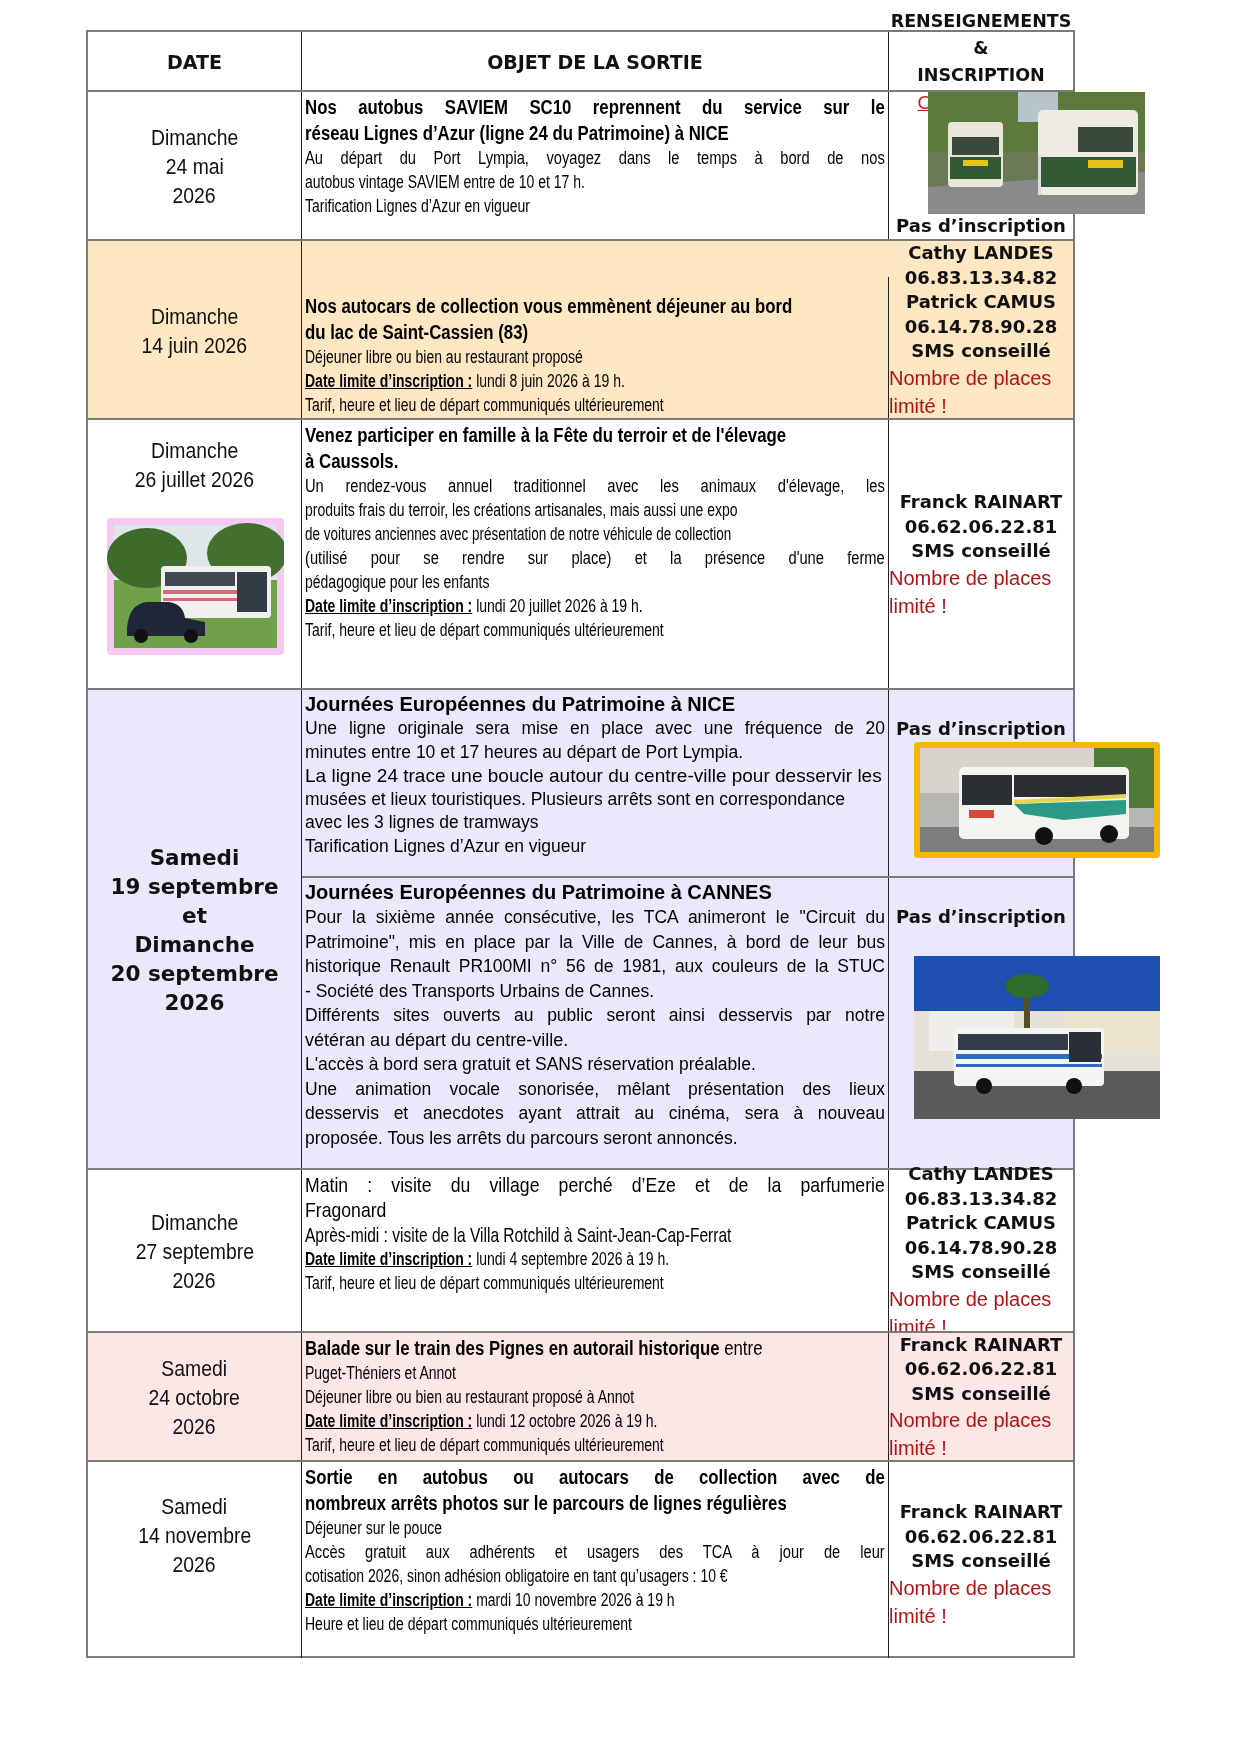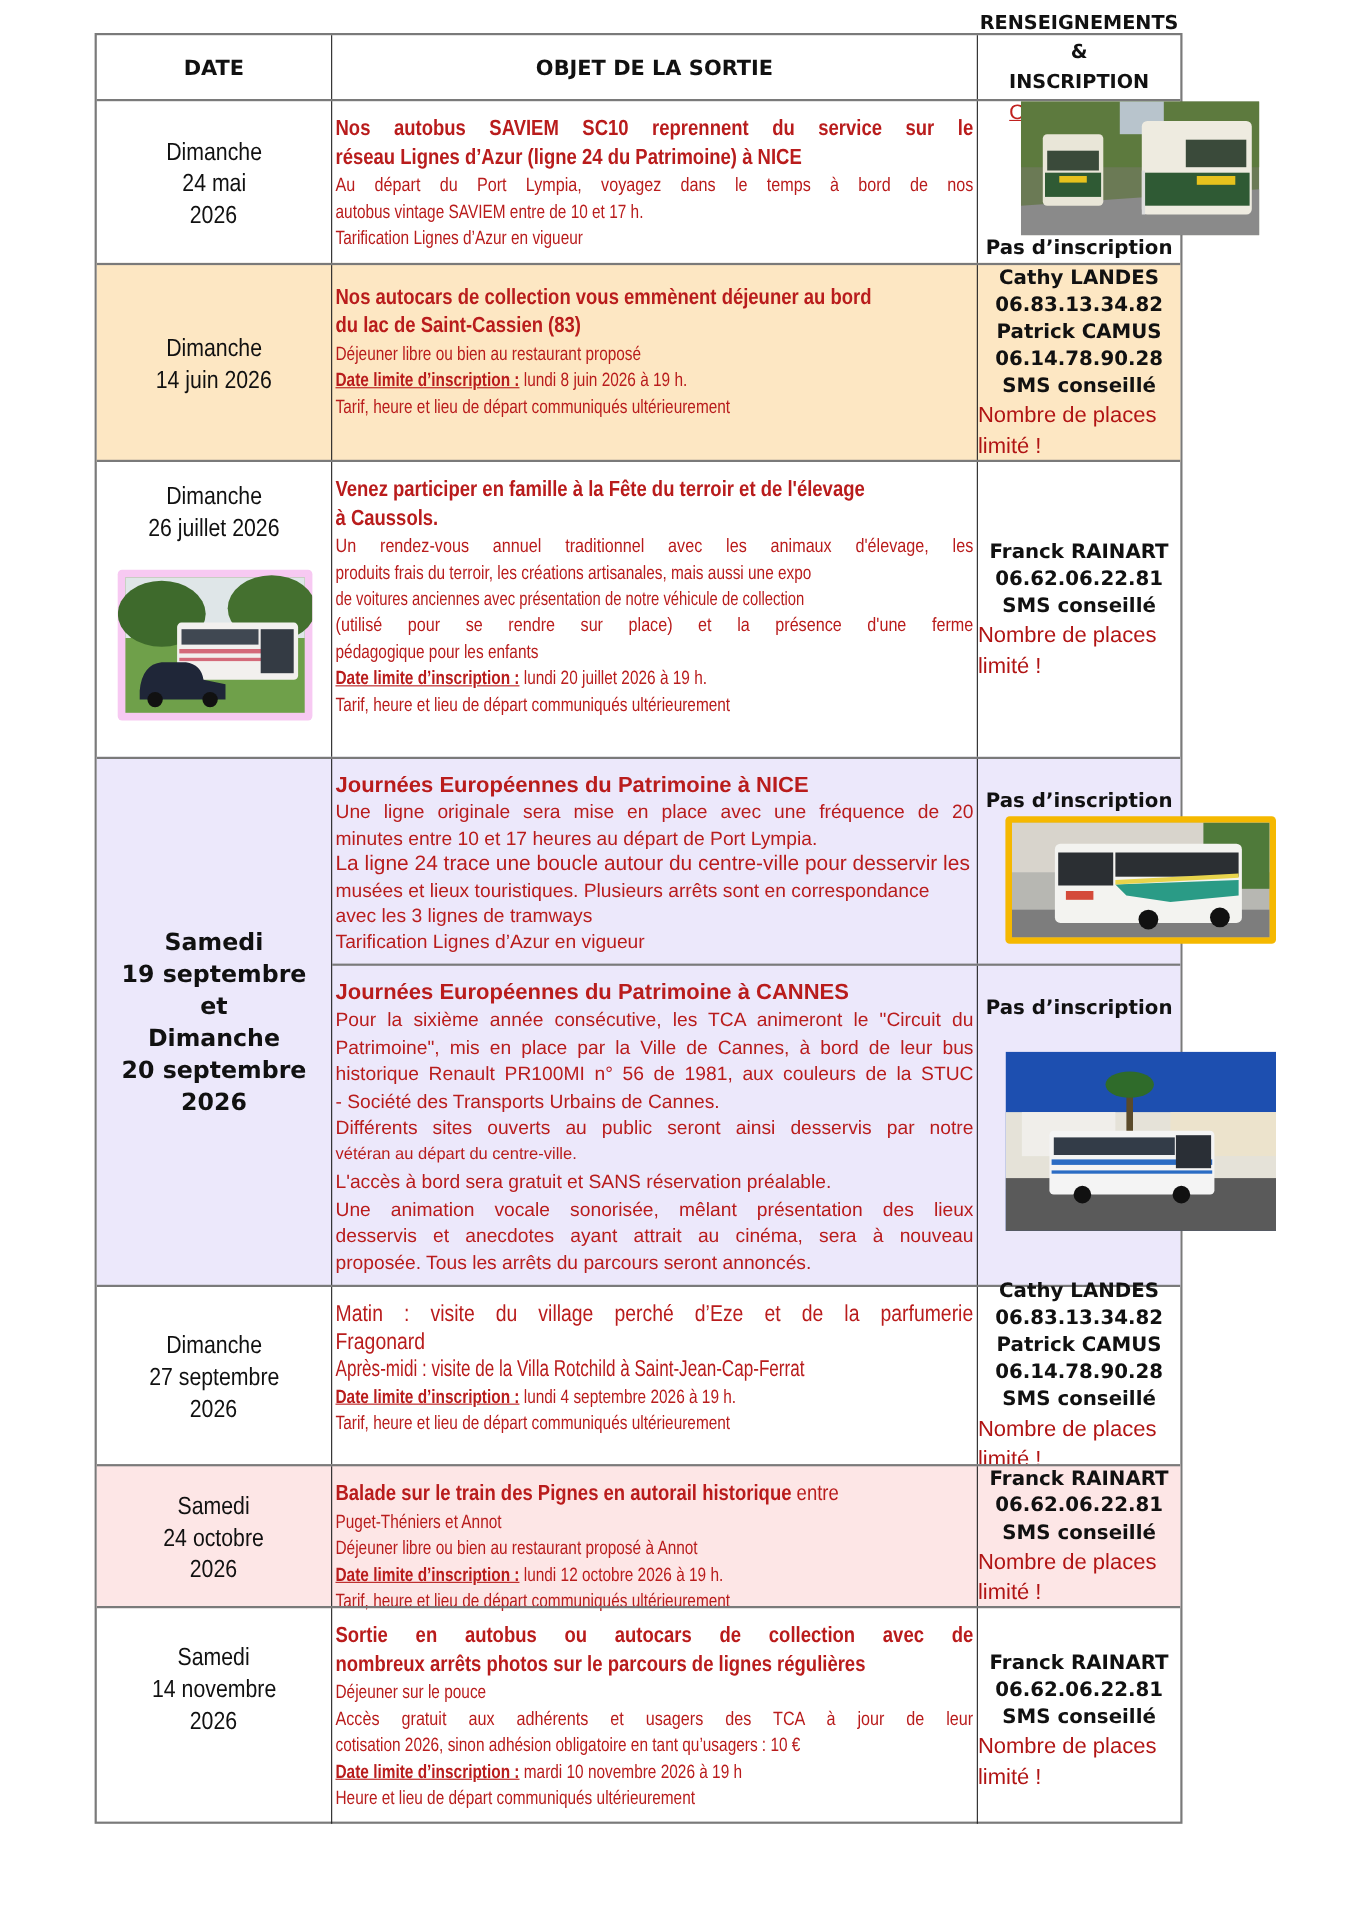--- a/index.html
+++ b/index.html
@@ -11,21 +11,21 @@
   .c-date{left:0;width:214px;border-right:1.5px solid #222;}
   .c-obj{left:214px;width:587px;border-right:1.5px solid #222;}
   .c-info{left:801px;right:0;}
   .hdr{font-family:"DejaVu Sans",sans-serif;font-weight:bold;font-size:19px;color:#111;display:flex;align-items:center;justify-content:center;text-align:center;}
   .hdr-info{font-size:17.5px;line-height:27px;flex-direction:column;}
   .oblig{color:#c0211f;font-weight:normal;text-decoration:underline;font-family:"Liberation Sans",sans-serif;font-size:19px;}
   .date{display:flex;flex-direction:column;align-items:center;justify-content:center;text-align:center;font-family:"Liberation Sans",sans-serif;font-size:22.5px;line-height:29px;color:#111;transform-origin:center;}
   .date span{display:block;transform:scaleX(0.86);}
   .date.verdana{font-family:"DejaVu Sans",sans-serif;font-weight:bold;font-size:21.5px;line-height:29px;}
   .date.verdana span{transform:none;}
-  .obj{padding:12px 3px 0 3px;font-family:"Liberation Sans",sans-serif;color:#b91c1c;}
+  .obj{padding:2px 3px 0 3px;font-family:"Liberation Sans",sans-serif;color:#000000;}
   .line{display:block;white-space:nowrap;transform-origin:left center;}
   .title{font-weight:bold;font-size:20px;line-height:26px;}
   .body{font-size:17.5px;line-height:24px;}
   .narrow{transform:scaleX(0.84);}
   .narrow2{transform:scaleX(0.80);}
   .just{text-align:justify;text-align-last:justify;white-space:normal;}
   .ul{text-decoration:underline;font-weight:bold;}
   .info{display:flex;flex-direction:column;align-items:center;justify-content:center;text-align:left;font-family:"DejaVu Sans",sans-serif;}
   .info .b{font-weight:bold;font-size:18px;line-height:24.5px;color:#111;}
   .info .red{color:#b11414;font-family:"Liberation Sans",sans-serif;font-size:20px;line-height:28px;}
@@ -84,21 +84,21 @@
         <span class="b">Pas d’inscription</span>
       </div>
     </div>
   </div>
 
   <div class="row bg-orange" style="top:207px;height:181px;">
     <div class="cell c-date date">
       <span>Dimanche</span>
       <span>14 juin 2026</span>
     </div>
-    <div class="cell c-obj obj" style="padding-top:16px;">
+    <div class="cell c-obj obj" style="padding-top:16px;margin-top:36px;">
       <span class="line title narrow">Nos autocars de collection vous emmènent déjeuner au bord</span>
       <span class="line title narrow">du lac de Saint-Cassien (83)</span>
       <span class="line body narrow2">Déjeuner libre ou bien au restaurant proposé</span>
       <span class="line body narrow2"><span class="ul">Date limite d’inscription :</span><span> lundi 8 juin 2026 à 19 h.</span></span>
       <span class="line body narrow2">Tarif, heure et lieu de départ communiqués ultérieurement</span>
     </div>
     <div class="cell c-info info">
       <span class="b">Cathy LANDES</span>
       <span class="b">06.83.13.34.82</span>
       <span class="b">Patrick CAMUS</span>
@@ -193,21 +193,21 @@
       </div>
     </div>
 
     <div class="cell c-obj obj" style="top:188px;">
       <span class="line title" style="font-size:20px;line-height:25px;">Journées Européennes du Patrimoine à CANNES</span>
       <span class="line body just" style="font-size:17.5px;line-height:24.5px;">Pour la sixième année consécutive, les TCA animeront le "Circuit du</span>
       <span class="line body just" style="font-size:17.5px;line-height:24.5px;">Patrimoine", mis en place par la Ville de Cannes, à bord de leur bus</span>
       <span class="line body just" style="font-size:17.5px;line-height:24.5px;">historique Renault PR100MI n° 56 de 1981, aux couleurs de la STUC</span>
       <span class="line body" style="font-size:17.5px;line-height:24.5px;">- Société des Transports Urbains de Cannes.</span>
       <span class="line body just" style="font-size:17.5px;line-height:24.5px;">Différents sites ouverts au public seront ainsi desservis par notre</span>
-      <span class="line body" style="font-size:15px;line-height:24.5px;">vétéran au départ du centre-ville.</span>
+      <span class="line body" style="font-size:18px;line-height:24.5px;">vétéran au départ du centre-ville.</span>
       <span class="line body" style="font-size:17.5px;line-height:24.5px;">L'accès à bord sera gratuit et SANS réservation préalable.</span>
       <span class="line body just" style="font-size:17.5px;line-height:24.5px;">Une animation vocale sonorisée, mêlant présentation des lieux</span>
       <span class="line body just" style="font-size:17.5px;line-height:24.5px;">desservis et anecdotes ayant attrait au cinéma, sera à nouveau</span>
       <span class="line body" style="font-size:17.5px;line-height:24.5px;">proposée. Tous les arrêts du parcours seront annoncés.</span>
     </div>
     <div class="cell c-info" style="top:188px;">
       <div class="info" style="position:absolute;left:0;right:0;top:26px;height:26px;">
         <span class="b">Pas d’inscription</span>
       </div>
       <div class="photo" style="left:25px;top:78px;width:246px;height:163px;">

